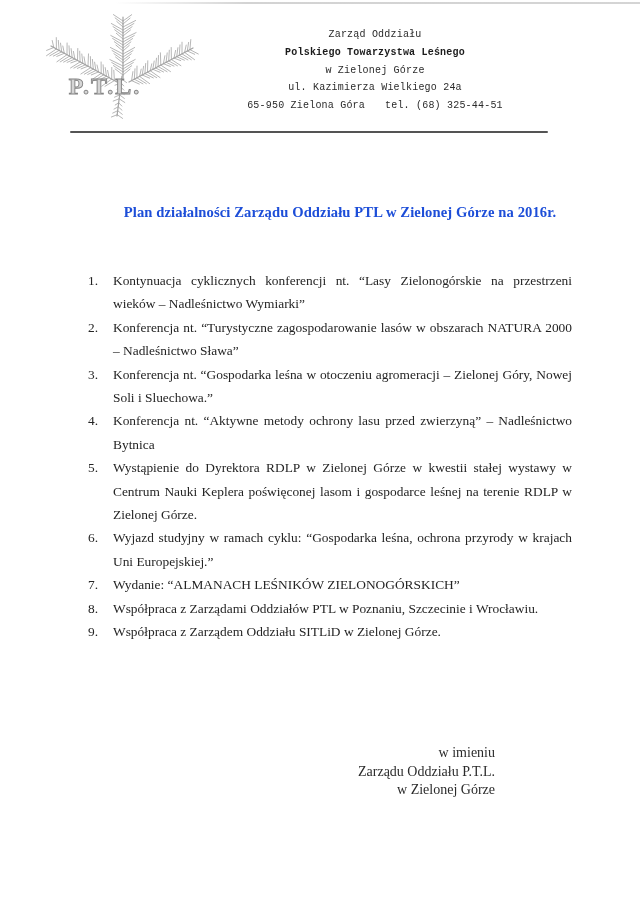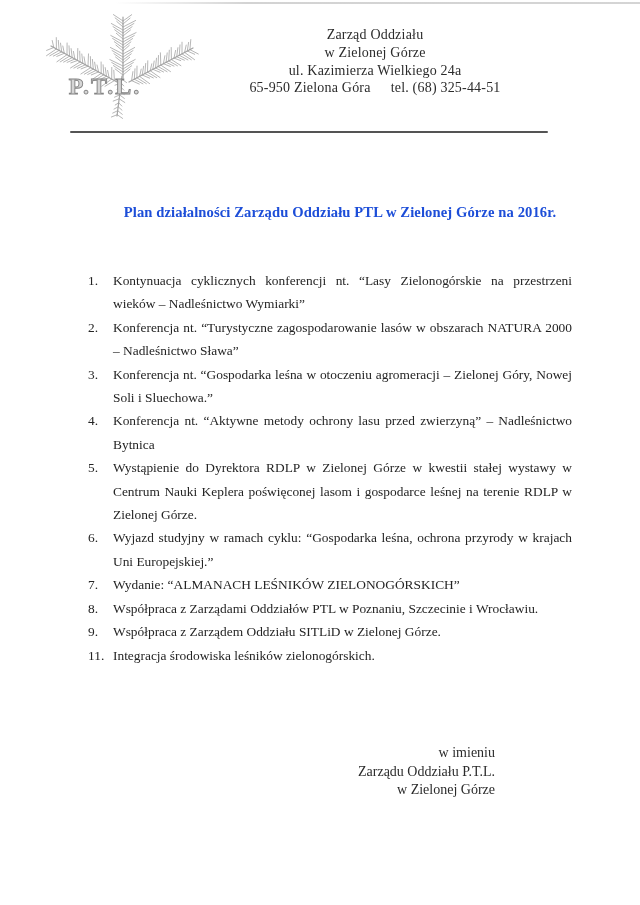--- a/index.html
+++ b/index.html
@@ -10,22 +10,23 @@
   }
   .page{position:relative;width:640px;height:905px;background:#ffffff;overflow:hidden;}
   .scan-edge{
     position:absolute;top:2px;left:115px;right:0;height:2px;
     background:linear-gradient(90deg,rgba(190,190,190,0) 0%,rgba(175,175,175,.55) 25%,rgba(170,170,170,.5) 100%);
   }
   .logo{position:absolute;left:45px;top:14px;width:155px;height:106px;}
   .logo text{font-family:"Liberation Serif",serif;font-weight:bold;}
   .head-text{
     position:absolute;left:200px;top:26px;width:350px;
-    text-align:center;font-size:14px;line-height:17.8px;color:#2b2b2b;
+    text-align:center;font-size:10px;line-height:17.8px;color:#2b2b2b;
     letter-spacing:.2px;
+    font-family:Liberation Mono, monospace;
   }
   .head-text .bold{font-weight:bold;color:#1b1b1b;}
   .phone{margin-left:20px;}
   .divider{position:absolute;top:131px;left:70px;width:478px;height:2px;background:#545454;border-radius:1px;}
   .doc-title{
     position:absolute;top:204px;left:100px;width:480px;
     text-align:center;font-weight:bold;font-size:14.6px;color:#1d4ed8;
     letter-spacing:.1px;
   }
   .plan-list{
@@ -205,20 +206,21 @@
         <line x1="72.7" y1="96.7" x2="67.7" y2="99.1" stroke="#a3a3a3" stroke-width="0.8" stroke-linecap="round"></line>
         <line x1="72.7" y1="96.7" x2="77.3" y2="100.3" stroke="#a3a3a3" stroke-width="0.8" stroke-linecap="round"></line>
         <line x1="72.2" y1="100.7" x2="66.4" y2="103.0" stroke="#a3a3a3" stroke-width="0.8" stroke-linecap="round"></line>
         <line x1="72.2" y1="100.7" x2="77.6" y2="104.4" stroke="#a3a3a3" stroke-width="0.8" stroke-linecap="round"></line>
       </g>
     <text x="60" y="80" text-anchor="middle" font-size="24" letter-spacing="2" fill="#d6d6d6" stroke="#848484" stroke-width="0.9">P.T.L.</text>
   </svg>
 
   <div class="head-text">
     <div>Zarząd Oddziału</div>
+    <div class="bold">Polskiego Towarzystwa Leśnego</div>
     <div>w Zielonej Górze</div>
     <div>ul. Kazimierza Wielkiego 24a</div>
     <div>
       <span>65-950 Zielona Góra</span><span class="phone">tel. (68) 325-44-51</span>
     </div>
   </div>
 
   <div class="divider"></div>
 
   <div class="doc-title">Plan działalności Zarządu Oddziału PTL w Zielonej Górze na 2016r.</div>
@@ -253,24 +255,20 @@
         <span class="txt">Wydanie: “ALMANACH LEŚNIKÓW ZIELONOGÓRSKICH”</span>
       </li>
     <li class="plan-item">
         <span class="num">8.</span>
         <span class="txt">Współpraca z Zarządami Oddziałów PTL w Poznaniu, Szczecinie i Wrocławiu.</span>
       </li>
     <li class="plan-item">
         <span class="num">9.</span>
         <span class="txt">Współpraca z Zarządem Oddziału SITLiD w Zielonej Górze.</span>
       </li>
-    <li class="plan-item">
-        <span class="num">11.</span>
-        <span class="txt">Integracja środowiska leśników zielonogórskich.</span>
-      </li>
   </ol>
 
   <div class="signature">
     <div>w imieniu</div>
     <div>Zarządu Oddziału P.T.L.</div>
     <div>w Zielonej Górze</div>
   </div>
 
 </div>
 

